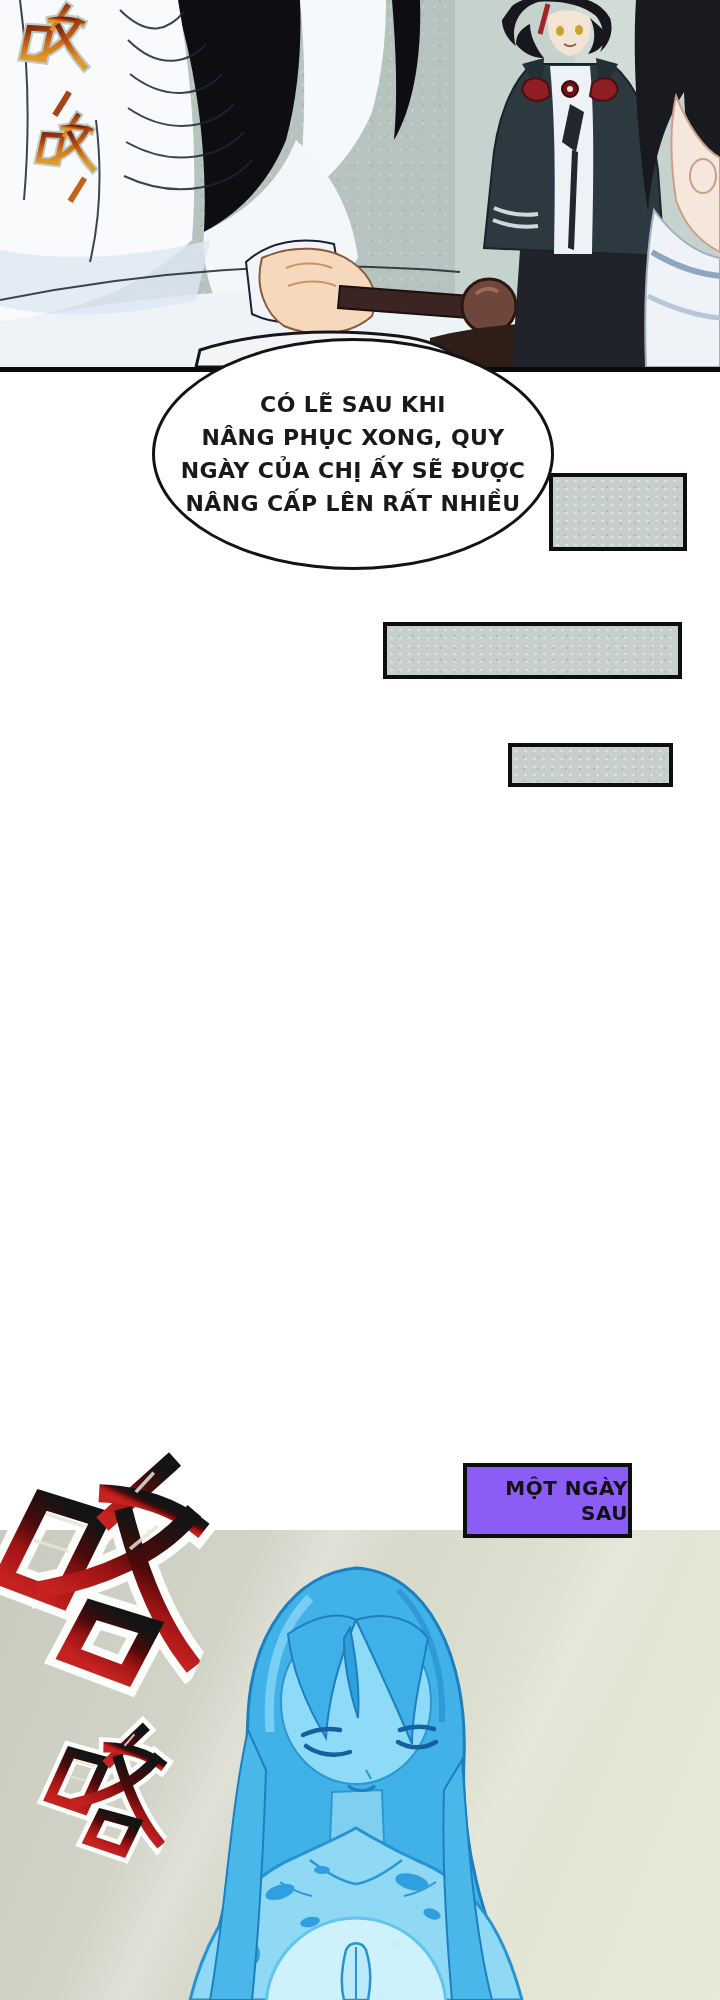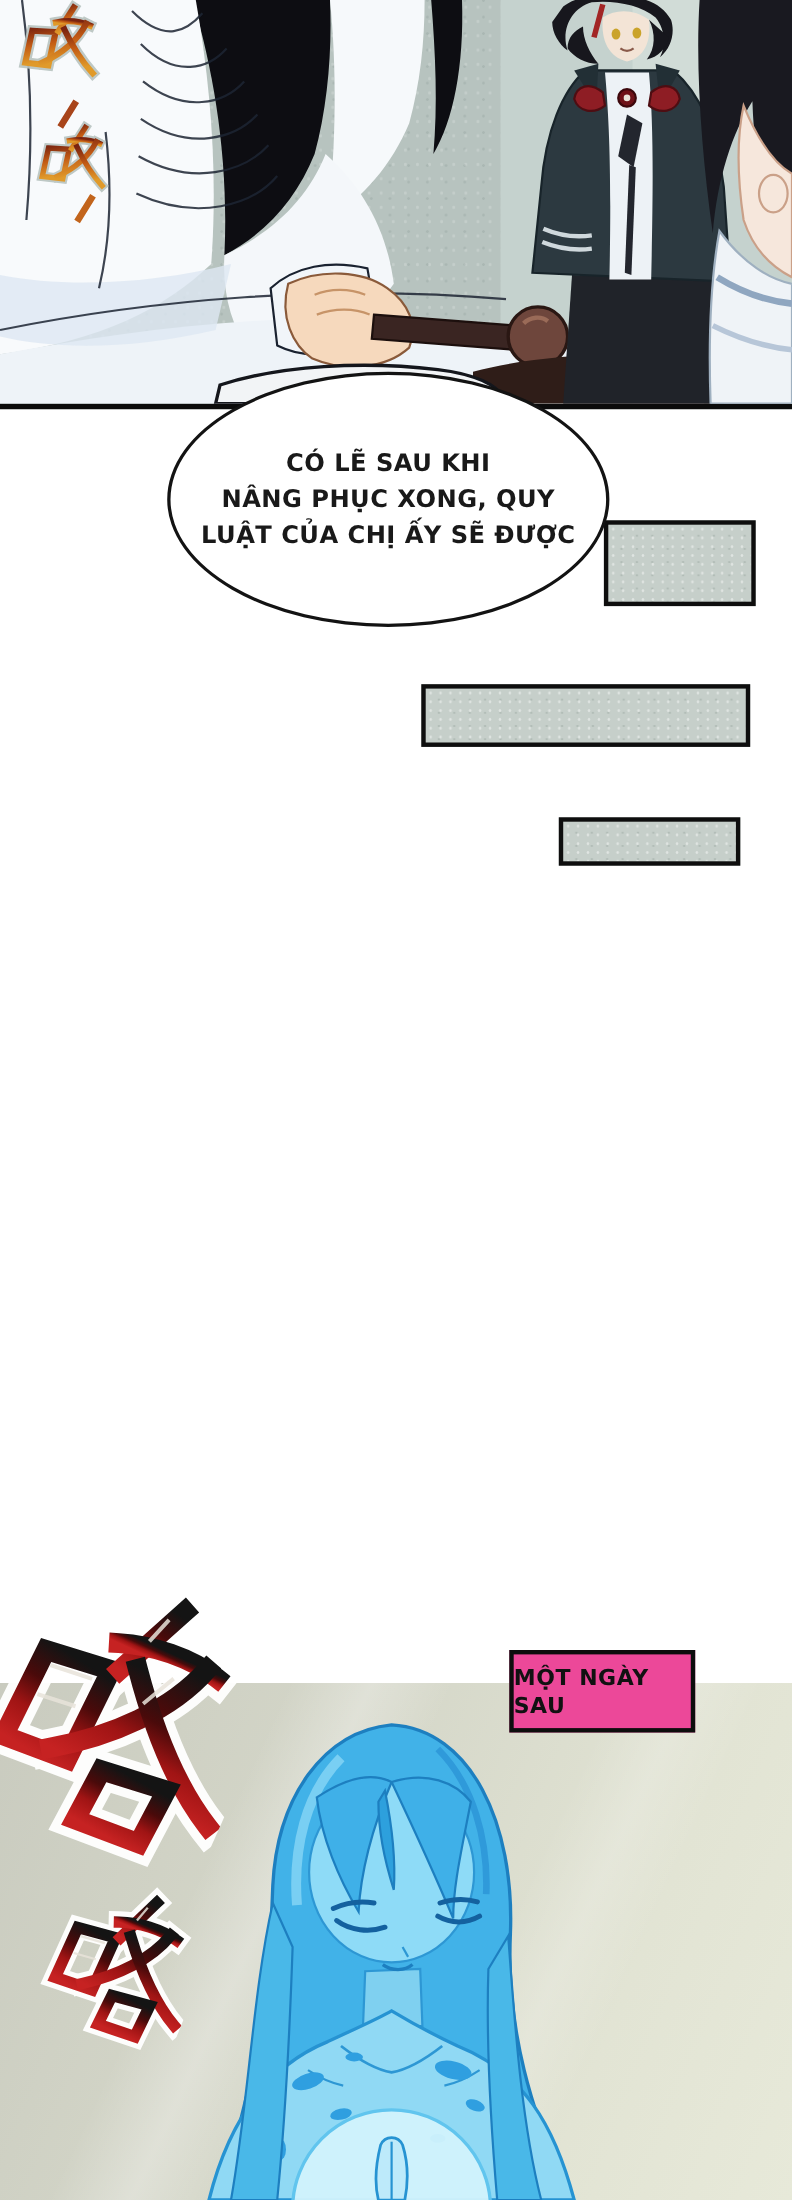--- a/index.html
+++ b/index.html
@@ -38,22 +38,22 @@
       radial-gradient(rgba(255,255,255,.45) 1px, transparent 1.5px),
       radial-gradient(rgba(120,135,128,.25) 1px, transparent 1.5px);
     background-size:9px 8px,14px 12px;background-position:0 0,5px 4px;
   }
   .tone-bar.b1{left:549px;top:473px;width:138px;height:78px;z-index:3;}
   .tone-bar.b2{left:383px;top:622px;width:299px;height:57px;}
   .tone-bar.b3{left:508px;top:743px;width:165px;height:44px;}
   
   .caption{
     position:absolute;left:463px;top:1463px;width:169px;height:75px;
-    background:#ec4899;border:4px solid #0d0d0d;box-sizing:border-box;z-index:6;
-    display:flex;flex-direction:column;align-items:flex-start;justify-content:center;margin-top:37px;
+    background:#8b5cf6;border:4px solid #0d0d0d;box-sizing:border-box;z-index:6;
+    display:flex;flex-direction:column;align-items:flex-end;justify-content:center;
   }
   .caption span{
     font-size:20px;line-height:25px;font-weight:bold;color:#111;letter-spacing:.5px;white-space:nowrap;
   }
   
   .panel-bottom{
     position:absolute;left:0;top:1530px;width:720px;height:470px;z-index:1;
     background:linear-gradient(112deg,#c9cbbf 0%,#d5d7c9 40%,#e2e4d4 75%,#e7e9d9 100%);
   }
   .panel-bottom .streak{
@@ -206,21 +206,22 @@
 
         <path d="M66,96 L58,116" stroke="#a8441a" stroke-width="6"></path>
         <path d="M96,178 L88,198" stroke="#c2641c" stroke-width="6"></path>
       </g>
     </svg>
   </section>
 
   <div class="bubble">
     <p>CÓ LẼ SAU KHI</p>
     <p>NÂNG PHỤC XONG, QUY</p>
-    <p>LUẬT CỦA CHỊ ẤY SẼ ĐƯỢC</p>
+    <p>NGÀY CỦA CHỊ ẤY SẼ ĐƯỢC</p>
+    <p>NÂNG CẤP LÊN RẤT NHIỀU</p>
   </div>
 
   <div class="tone-bar b1"></div>
   <div class="tone-bar b2"></div>
   <div class="tone-bar b3"></div>
 
   <div class="caption">
     <span>MỘT NGÀY</span>
     <span>SAU</span>
   </div>

